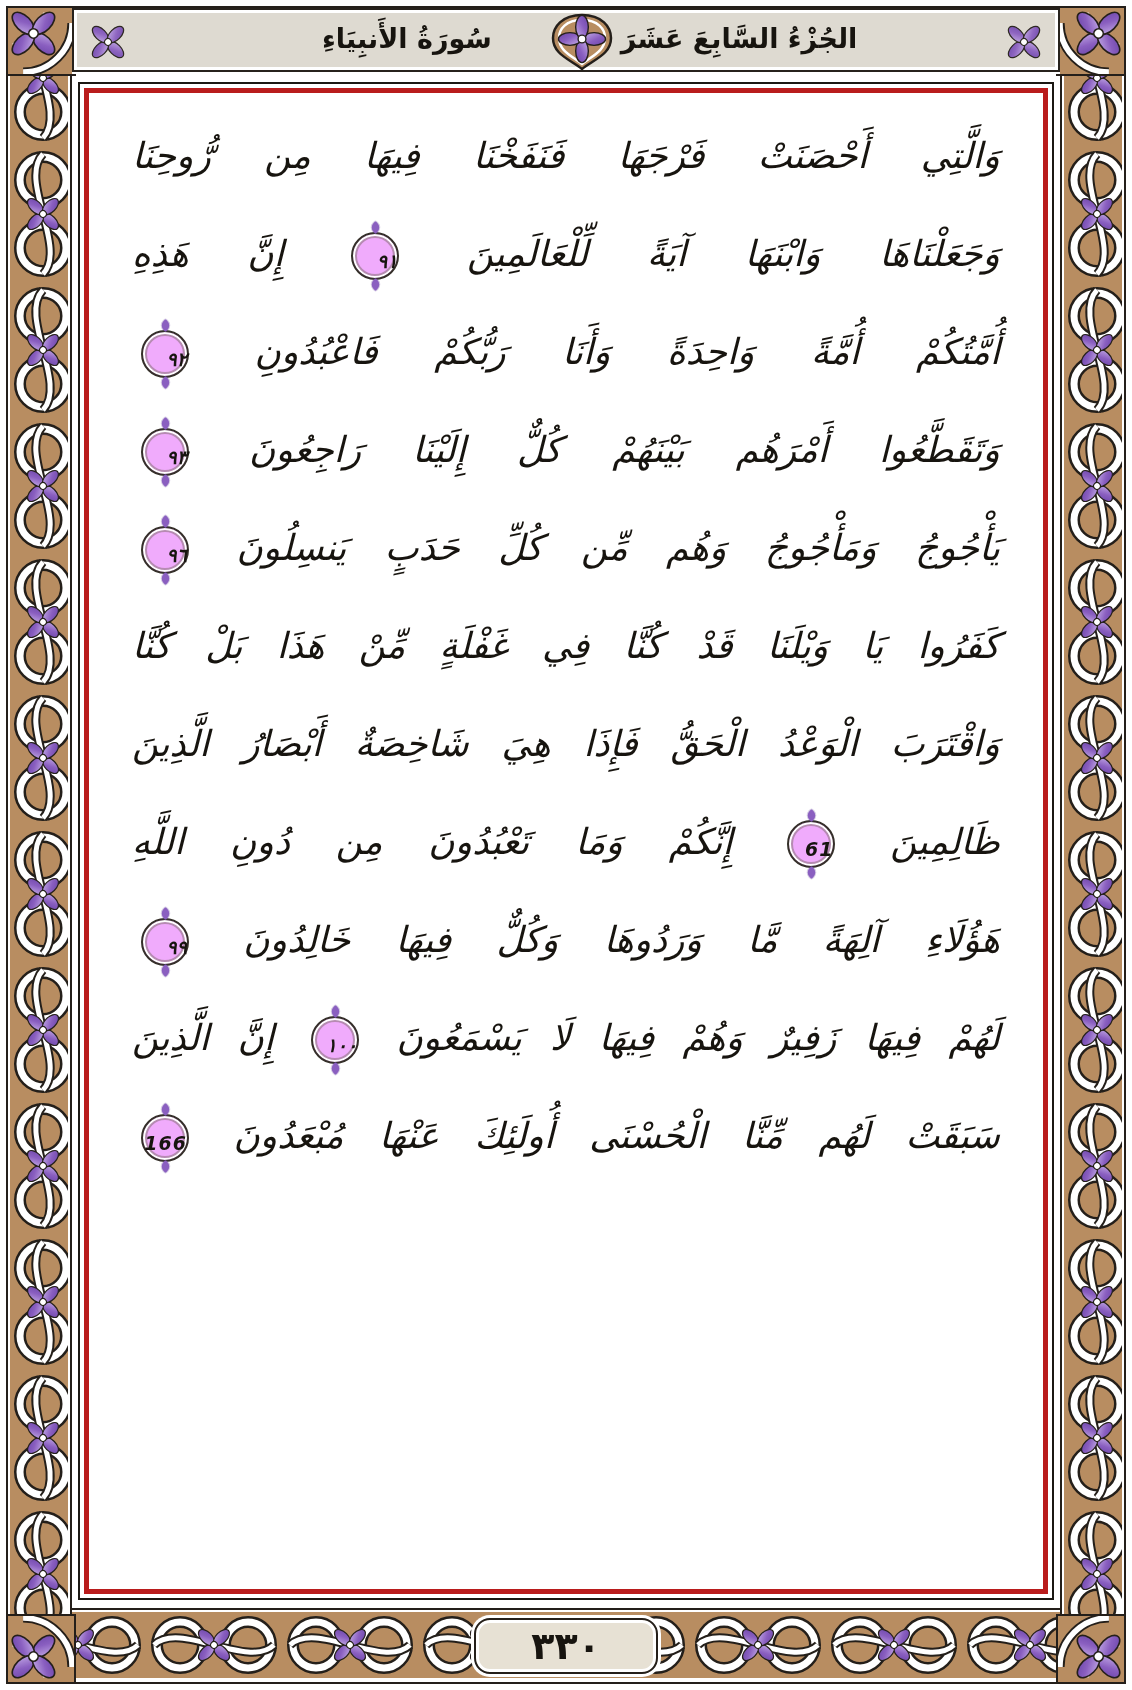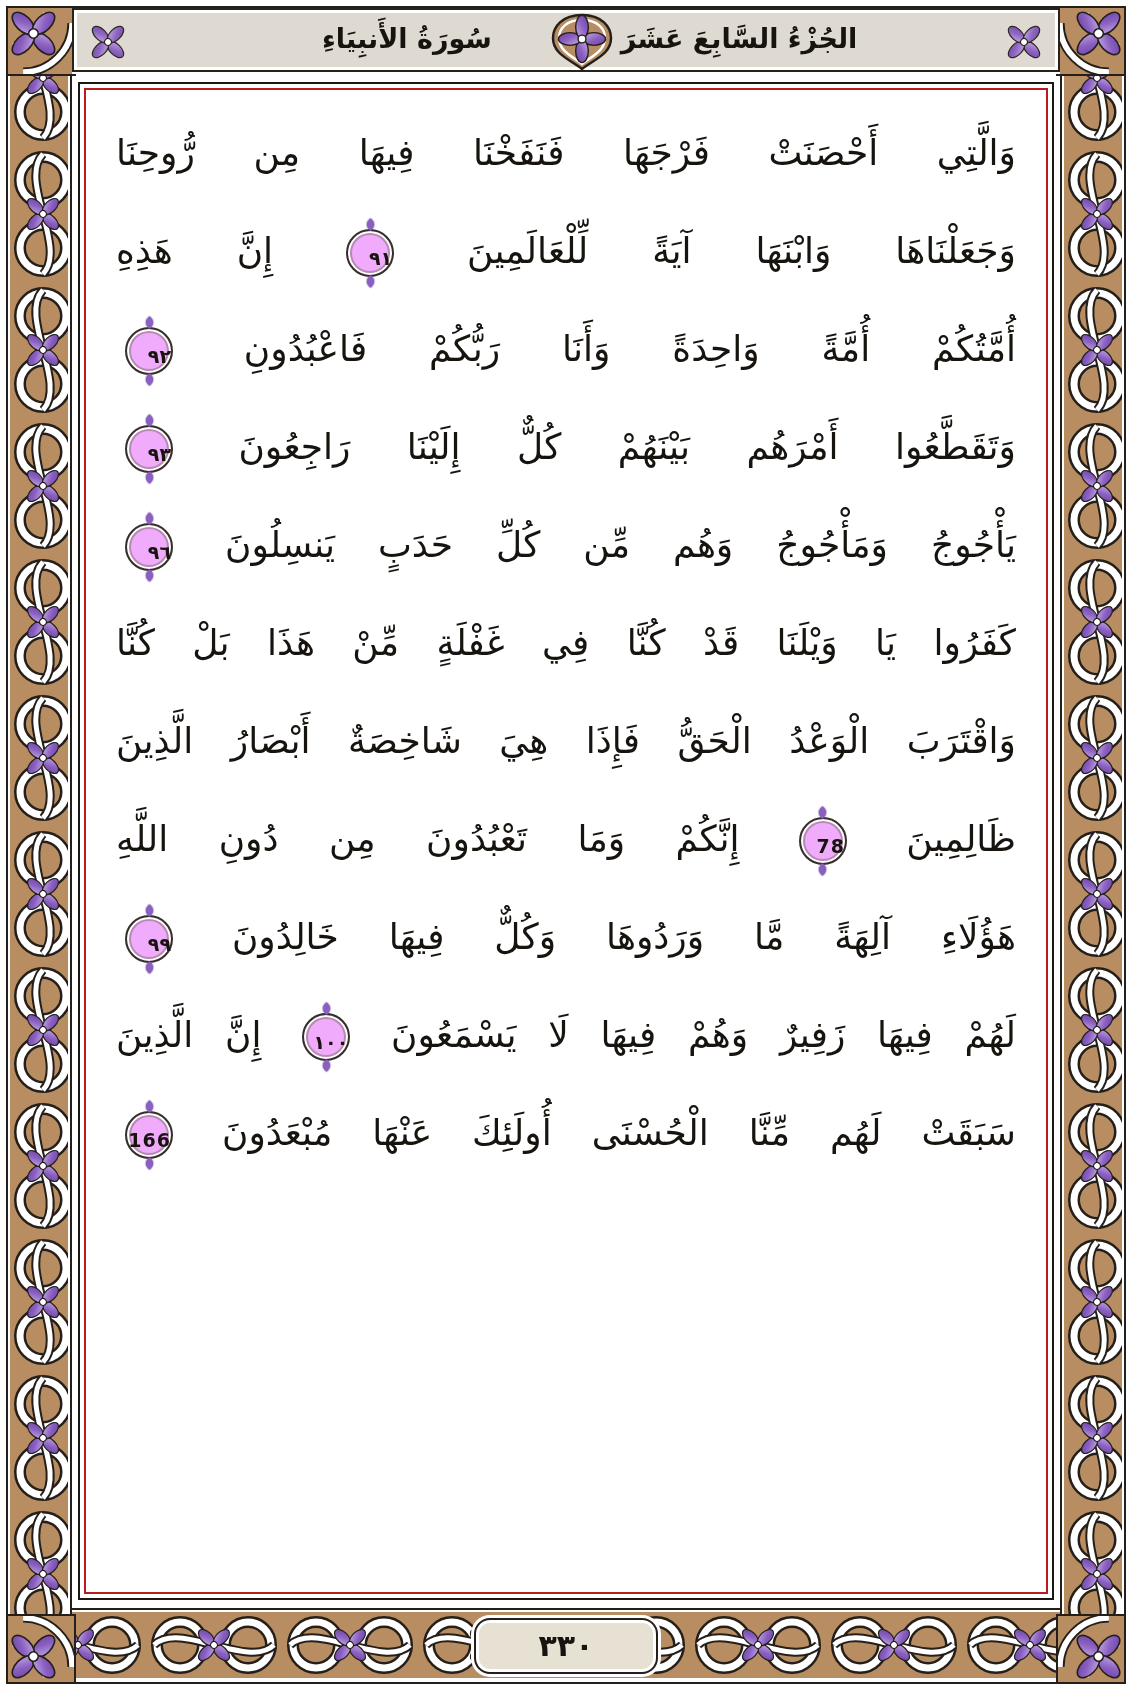--- a/index.html
+++ b/index.html
@@ -33,23 +33,23 @@
                   direction: rtl; font-size: 27px; font-weight: bold; color: #17140f;
                   white-space: nowrap; }
   .surah-title { left: 333px; }
   .juz-title   { left: 665px; }
   .header-ornament { position: absolute; left: 460px; top: 2px; width: 96px; height: 60px; }
   .header-side-ornament { position: absolute; top: 10px; width: 44px; height: 44px; opacity: .95; }
   .hso-l { left: 12px; } .hso-r { right: 12px; }
 
   
   .text-frame { position: absolute; left: 84px; right: 84px; top: 88px; bottom: 96px;
-                background: #ffffff; border: 2px solid #b91c1c;
+                background: #ffffff; border: 5px solid #b91c1c;
                 outline: 2px solid #1b1813; outline-offset: 4px; z-index: 3;
-                padding: 14px 26px 0; }
+                padding: 14px 39px 0; font-style: italic; }
   .quran-line { direction: rtl; unicode-bidi: plaintext; text-align: justify;
                 text-align-last: justify; line-height: 98px; font-size: 36px;
                 color: #17140f; white-space: normal; padding: 0 4px; }
 
   
   .ayah-medallion { display: inline-block; width: 48px; height: 48px; border-radius: 50%;
                     background: #f0abfc; border: 2px solid #35302a; vertical-align: middle;
                     box-shadow: inset 0 0 0 2px #ffffff, inset 0 0 0 4px #6b625470;
                     text-align: center; line-height: 44px; position: relative; margin: 0 9px; }
   .ayah-medallion::before, .ayah-medallion::after { content: ""; position: absolute; left: 50%;
@@ -59,21 +59,21 @@
   .ayah-medallion::before { top: -11px; }
   .ayah-medallion::after  { bottom: -11px; }
   .ayah-num { font-size: 19px; font-weight: bold; color: #17140f; letter-spacing: 1px; }
 
   
   .page-number-cartouche { position: absolute; left: 50%; bottom: 16px; transform: translateX(-50%);
                            width: 184px; height: 56px; background: #e7e1d4;
                            border: 2px solid #241f1a; border-radius: 16px;
                            box-shadow: 0 0 0 3px #ffffff, inset 0 0 0 3px #ffffff;
                            text-align: center; line-height: 52px; z-index: 4;
-                           font-size: 30px; font-weight: bold; color: #17140f; }
+                           font-size: 38px; font-weight: bold; color: #17140f; }
   .hidden-defs { position: absolute; width: 0; height: 0; overflow: hidden; }
 </style>
 </head>
 <body>
 
 <svg class="hidden-defs" aria-hidden="true">
   <defs>
     <linearGradient id="pgrad" x1="0" y1="0" x2="1" y2="1">
       <stop offset="0" stop-color="#c9b2ea"></stop>
       <stop offset="0.55" stop-color="#8a5fc0"></stop>
@@ -225,21 +225,21 @@
 
   <div class="text-frame">
     <div id="text-area">
         <div class="quran-line"><span>وَالَّتِي أَحْصَنَتْ فَرْجَهَا فَنَفَخْنَا فِيهَا مِن رُّوحِنَا</span></div>
         <div class="quran-line"><span>وَجَعَلْنَاهَا وَابْنَهَا آيَةً لِّلْعَالَمِينَ </span><span class="ayah-medallion"><span class="ayah-num">٩١</span></span><span> إِنَّ هَذِهِ</span></div>
         <div class="quran-line"><span>أُمَّتُكُمْ أُمَّةً وَاحِدَةً وَأَنَا رَبُّكُمْ فَاعْبُدُونِ </span><span class="ayah-medallion"><span class="ayah-num">٩٢</span></span></div>
         <div class="quran-line"><span>وَتَقَطَّعُوا أَمْرَهُم بَيْنَهُمْ كُلٌّ إِلَيْنَا رَاجِعُونَ </span><span class="ayah-medallion"><span class="ayah-num">٩٣</span></span></div>
         <div class="quran-line"><span>يَأْجُوجُ وَمَأْجُوجُ وَهُم مِّن كُلِّ حَدَبٍ يَنسِلُونَ </span><span class="ayah-medallion"><span class="ayah-num">٩٦</span></span></div>
         <div class="quran-line"><span>كَفَرُوا يَا وَيْلَنَا قَدْ كُنَّا فِي غَفْلَةٍ مِّنْ هَذَا بَلْ كُنَّا</span></div>
         <div class="quran-line"><span>وَاقْتَرَبَ الْوَعْدُ الْحَقُّ فَإِذَا هِيَ شَاخِصَةٌ أَبْصَارُ الَّذِينَ</span></div>
-        <div class="quran-line"><span>ظَالِمِينَ </span><span class="ayah-medallion"><span class="ayah-num">78</span></span><span> إِنَّكُمْ وَمَا تَعْبُدُونَ مِن دُونِ اللَّهِ</span></div>
+        <div class="quran-line"><span>ظَالِمِينَ </span><span class="ayah-medallion"><span class="ayah-num">61</span></span><span> إِنَّكُمْ وَمَا تَعْبُدُونَ مِن دُونِ اللَّهِ</span></div>
         <div class="quran-line"><span>هَؤُلَاءِ آلِهَةً مَّا وَرَدُوهَا وَكُلٌّ فِيهَا خَالِدُونَ </span><span class="ayah-medallion"><span class="ayah-num">٩٩</span></span></div>
         <div class="quran-line"><span>لَهُمْ فِيهَا زَفِيرٌ وَهُمْ فِيهَا لَا يَسْمَعُونَ </span><span class="ayah-medallion"><span class="ayah-num">١٠٠</span></span><span> إِنَّ الَّذِينَ</span></div>
         <div class="quran-line"><span>سَبَقَتْ لَهُم مِّنَّا الْحُسْنَى أُولَئِكَ عَنْهَا مُبْعَدُونَ </span><span class="ayah-medallion"><span class="ayah-num">166</span></span></div>
       </div>
   </div>
 
   <div class="page-number-cartouche">
     <span>٣٣٠</span>
   </div>
 

